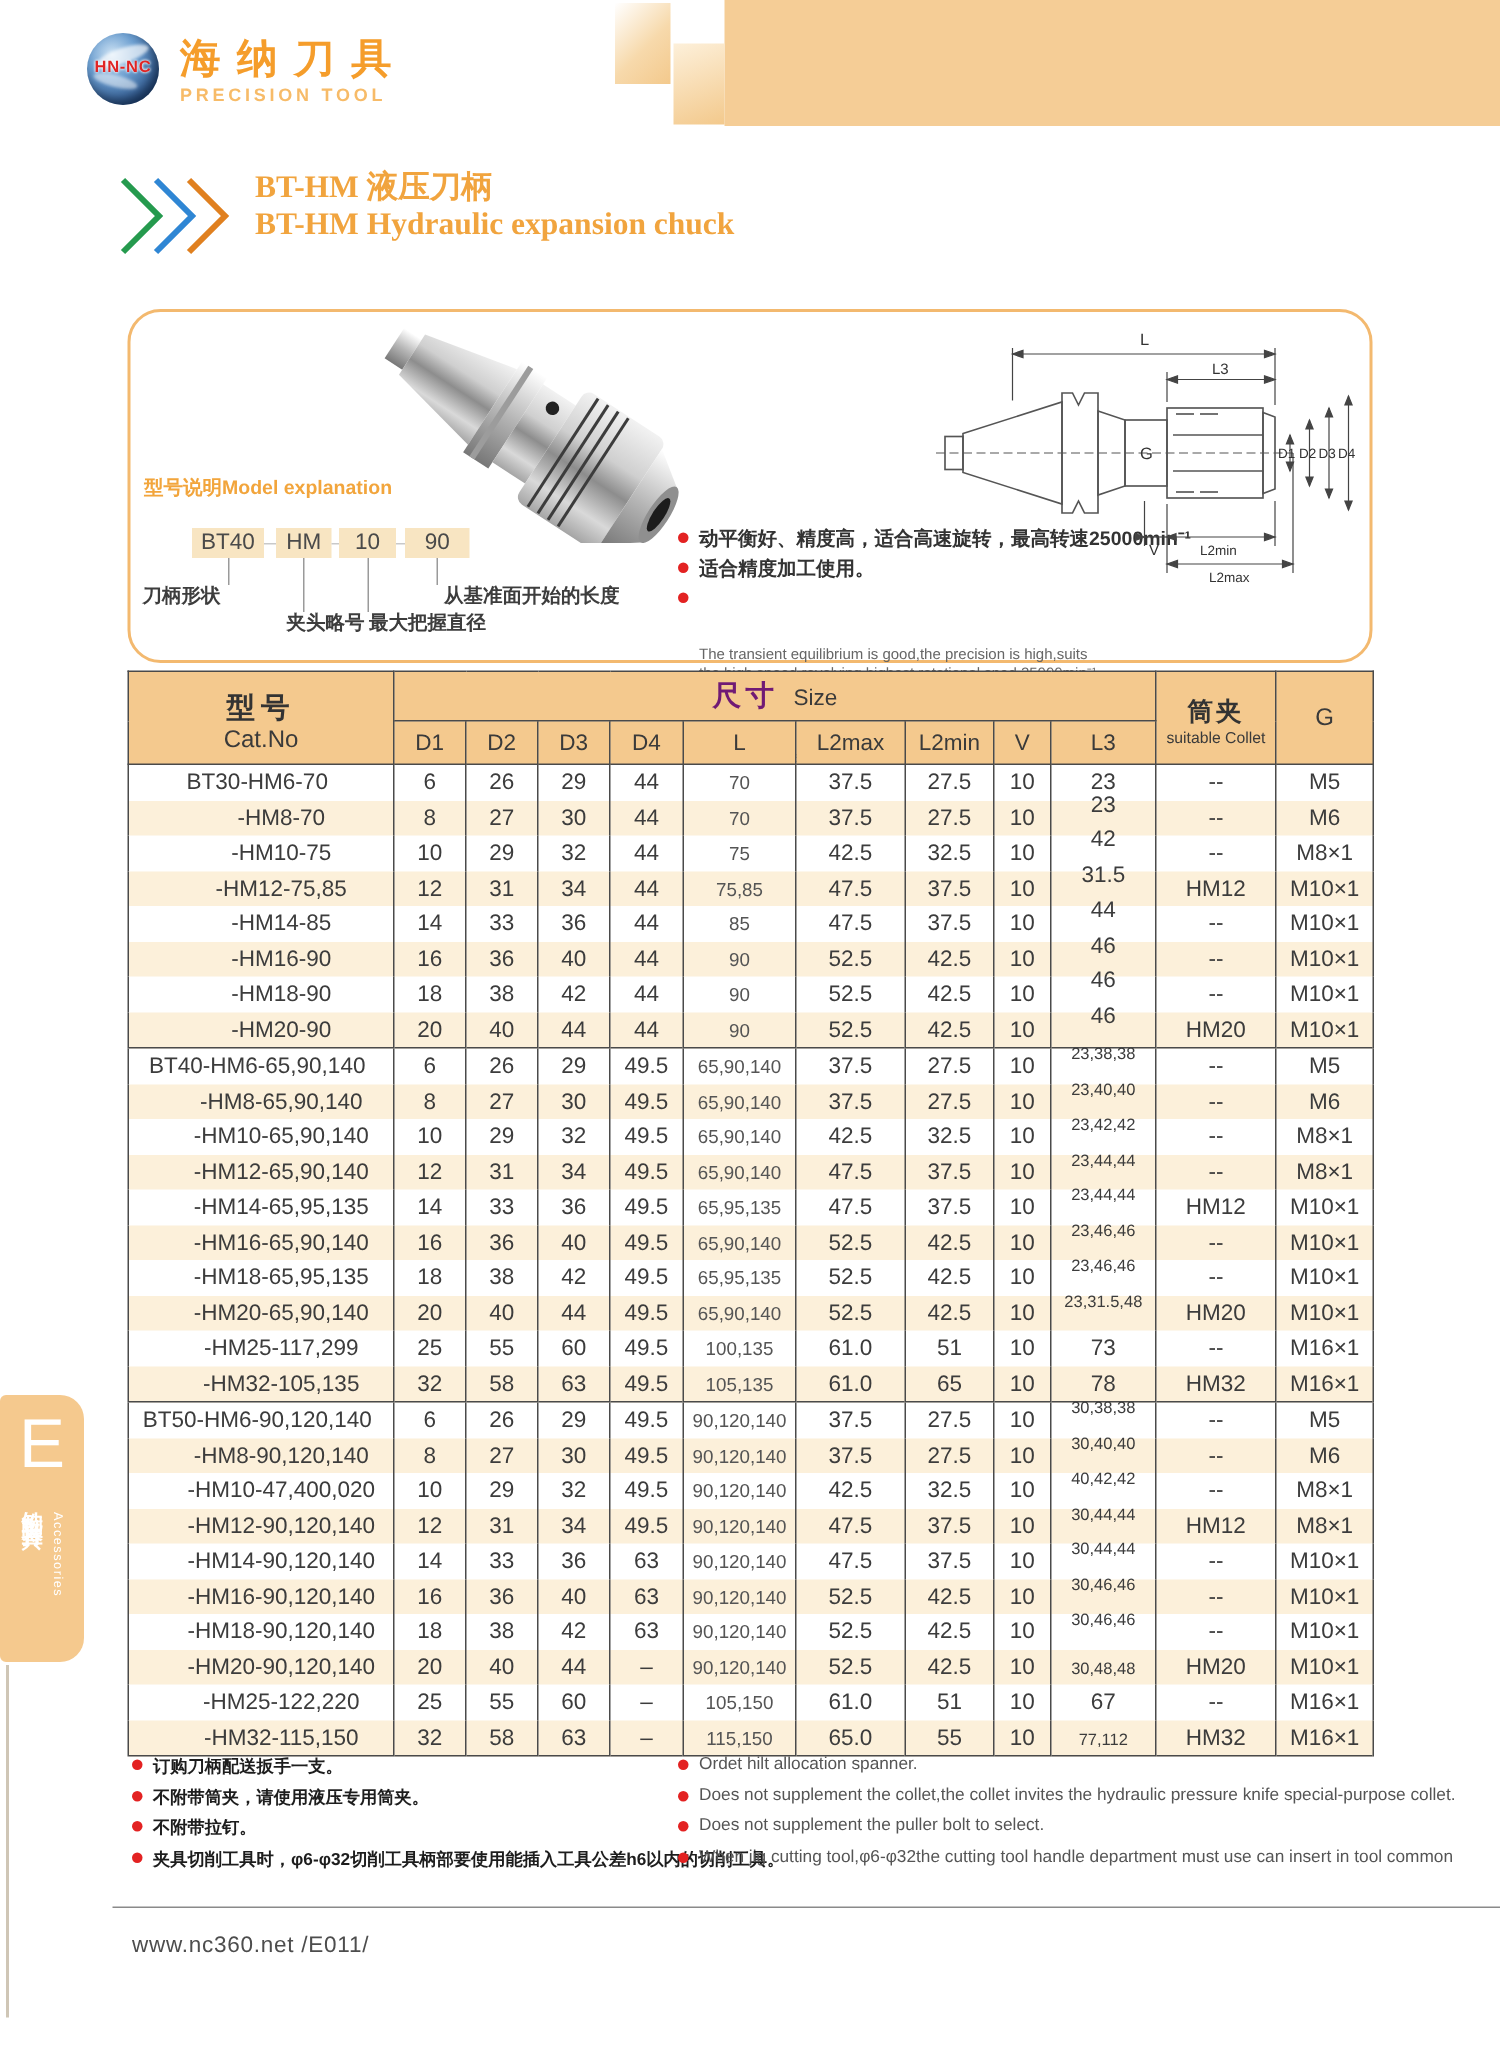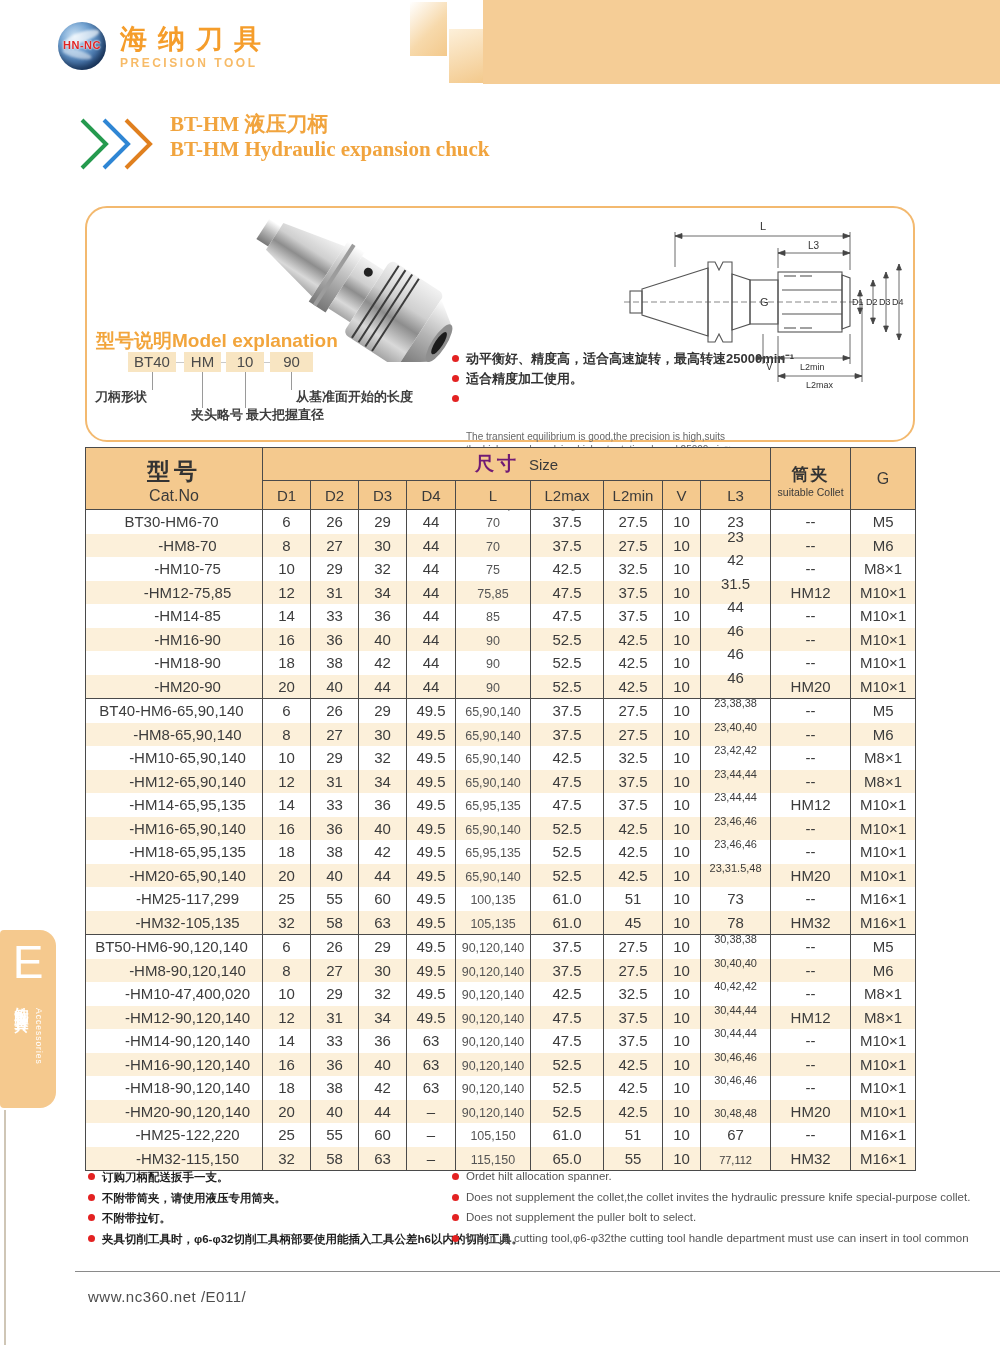--- a/index.html
+++ b/index.html
@@ -31,21 +31,21 @@
   .brand-en { font-size:12px; font-weight:bold; color:#f7bb68; letter-spacing:2.5px; line-height:18px; }
   
   .chevrons { position:absolute; left:78px; top:116px; }
   .title { position:absolute; left:170px; top:112px;
            font-family:"Liberation Serif", serif; font-weight:bold; color:#f1a43e;
            font-size:21px; line-height:25px; }
   
   .pbox { position:absolute; left:85px; top:206px; width:826px; height:232px;
           border:2px solid #f3b96f; border-radius:22px; background:#fff; }
   .photo { position:absolute; left:232px; top:210px; }
-  .mdl-heading { position:absolute; left:96px; top:328px; font-size:19px; font-weight:bold; color:#f2a53c; }
+  .mdl-heading { position:absolute; left:96px; top:316px; font-size:13px; font-weight:bold; color:#f2a53c; }
   .seg { position:absolute; top:352px; height:20px; background:#f8e5c2; color:#4a4a4a;
          font-size:15px; text-align:center; line-height:20px; }
   .seg1 { left:128px; width:48px; } .seg2 { left:184px; width:37px; }
   .seg3 { left:226px; width:38px; } .seg4 { left:270px; width:43px; }
   .segline { position:absolute; top:362px; height:1px; background:#c9c9c9; }
   .sl1 { left:176px; width:8px; } .sl2 { left:221px; width:5px; } .sl3 { left:264px; width:6px; }
   .vline { position:absolute; width:1px; background:#9a9a9a; }
   .v1 { left:152px; top:372px; height:18px; } .v2 { left:202px; top:372px; height:36px; }
   .v3 { left:245px; top:372px; height:36px; } .v4 { left:291px; top:372px; height:18px; }
   .mdl-label { position:absolute; font-size:13px; font-weight:600; color:#3d3d3d; white-space:nowrap; }
@@ -59,21 +59,21 @@
   .feat.en span.t { font-size:10px; color:#666; line-height:13px; white-space:pre-line;margin-top:40px; }
   
   table.spec { position:absolute; left:85px; top:447px; width:830px;
                border-collapse:collapse; table-layout:fixed;
                border:1.5px solid #4a4a4a; }
   table.spec th { border:1px solid #4a4a4a; background:#f4c98e; font-weight:normal; padding:0; }
   table.spec td { border-left:1px solid #4a4a4a; border-right:1px solid #4a4a4a;
                   padding:0; text-align:center; font-size:15px; color:#3c3c3c; height:23.5px; line-height:1; }
   tr.alt { background:#fcf0da; }
   tr.section-start td { border-top:1.3px solid #4a4a4a; }
-  .h-cat .cn { font-size:23px; font-weight:600; color:#333; letter-spacing:4px; padding-top:4px; }
+  .h-cat .cn { font-size:19px; font-weight:600; color:#333; letter-spacing:4px; padding-top:4px; }
   .h-cat .en { font-size:16px; color:#3a3a3a; }
   .h-size { height:32px; }
   .h-size .cn { font-size:19px; font-weight:600; color:#701a75; letter-spacing:3px; }
   .h-size .en2 { font-size:15px; color:#3a3a3a; margin-left:10px; }
   .h-col { height:28px; font-size:15px; color:#3a3a3a; }
   .h-collet .cn2 { font-size:17px; font-weight:600; color:#333; letter-spacing:2px; padding-top:3px; }
   .h-collet .en3 { font-size:10.5px; color:#3a3a3a; }
   .h-g { font-size:16px; color:#3a3a3a; }
   td.cat { text-align:left; }
   td.cat.indent { padding-left:27px; }
@@ -553,21 +553,21 @@
           <td class="col-g"><span>M16×1</span></td>
         </tr>
         <tr class="alt">
           <td class="cat indent"><span>-HM32-105,135</span></td>
           <td class="col-d1"><span>32</span></td>
           <td class="col-d2"><span>58</span></td>
           <td class="col-d3"><span>63</span></td>
           <td class="col-d4"><span>49.5</span></td>
           <td class="col-l"><span>105,135</span></td>
           <td class="col-l2max"><span>61.0</span></td>
-          <td class="col-l2min"><span>45</span></td>
+          <td class="col-l2min"><span>65</span></td>
           <td class="col-v"><span>10</span></td>
           <td class="col-l3"><span>78</span></td>
           <td class="col-collet"><span>HM32</span></td>
           <td class="col-g"><span>M16×1</span></td>
         </tr>
         <tr class="section-start">
           <td class="cat"><span class="prefix">BT50</span><span>-HM6-90,120,140</span></td>
           <td class="col-d1"><span>6</span></td>
           <td class="col-d2"><span>26</span></td>
           <td class="col-d3"><span>29</span></td>

